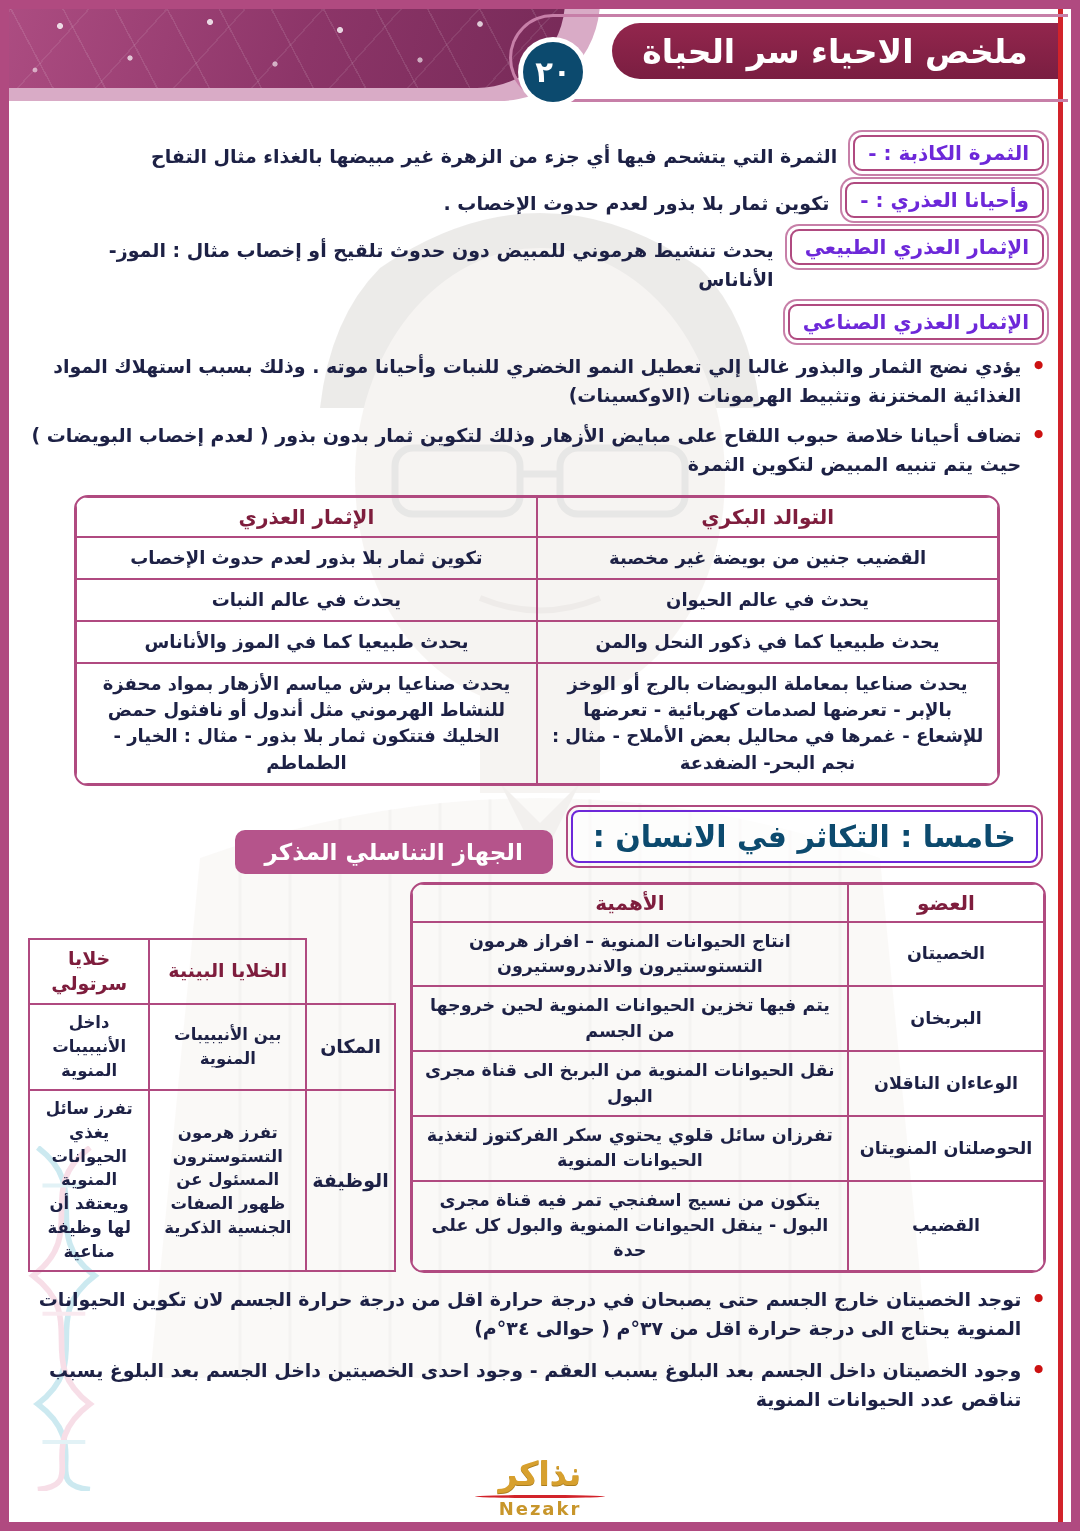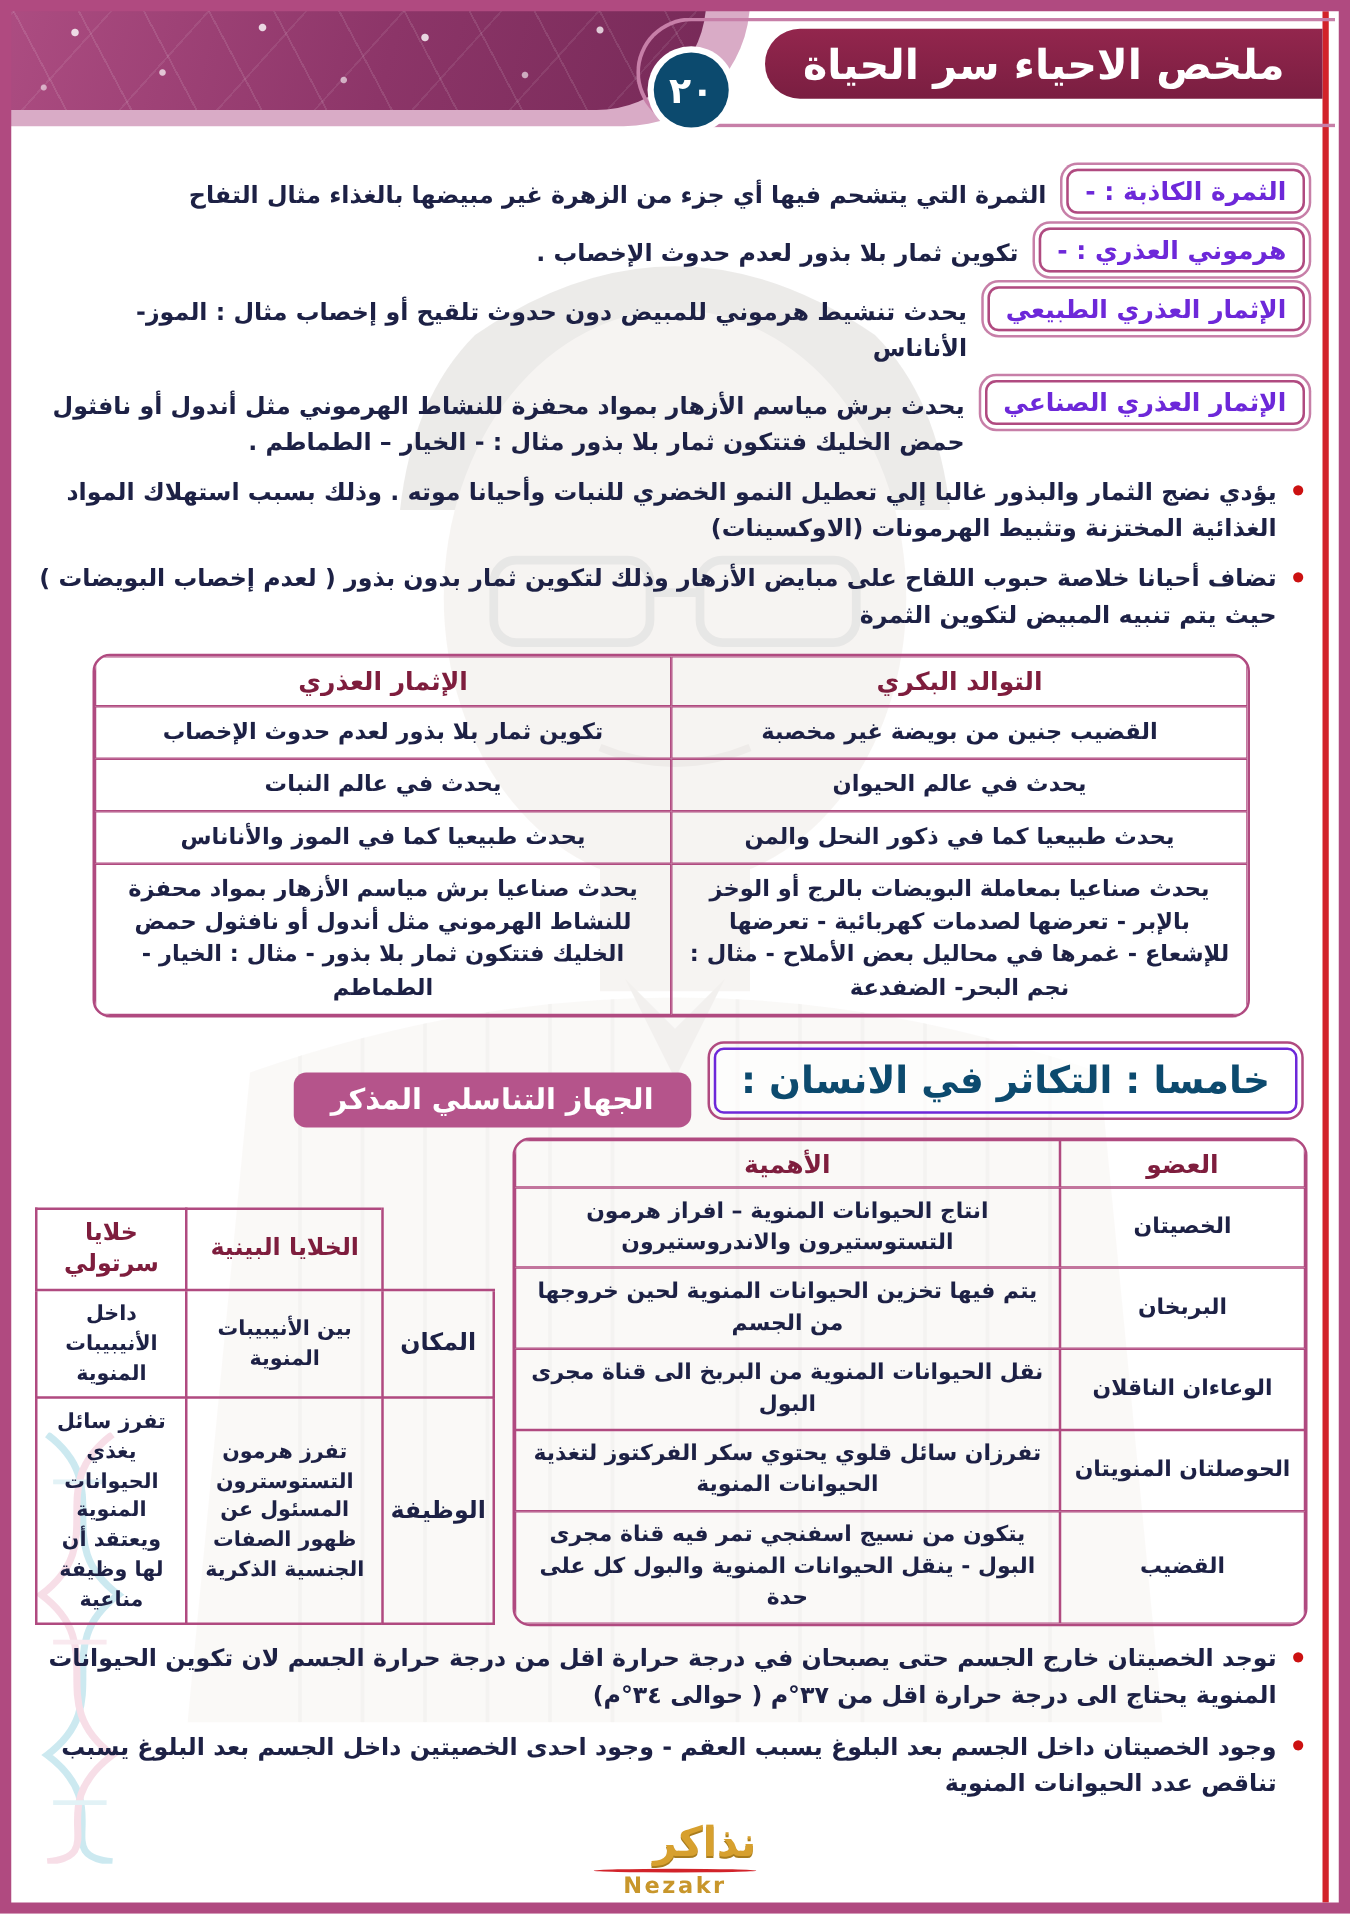--- a/index.html
+++ b/index.html
@@ -85,21 +85,21 @@
   .cells-table th{color:#7e1d3d;font-size:19px;line-height:1.35;}
   .cells-table .rowlabel{color:#1d2145;font-size:19px;}
   .cells-table td{color:#1d2145;font-size:16.5px;line-height:1.45;}
   .cells-table .c-label{width:24%;}
 
   .footer-note{margin-top:12px;}
   .footer-note .note-text{font-size:19px;line-height:1.55;}
 
   
   .watermark{position:absolute;left:50%;bottom:12px;transform:translateX(-50%);z-index:4;text-align:center;line-height:1.05;}
-  .wm-ar{display:block;font-size:33px;font-weight:bold;color:#d7a02e;text-shadow:0 1px 0 #a87c1d;text-align:right;}
+  .wm-ar{display:block;font-size:33px;font-weight:bold;color:#d7a02e;text-shadow:0 1px 0 #a87c1d;}
   .wm-swoosh{display:block;width:130px;height:3px;background:#d2232a;border-radius:50%;margin:3px auto 2px;}
   .wm-en{display:block;font-size:18px;font-weight:bold;color:#c8962b;letter-spacing:2px;}
 
   
   .ghost{position:absolute;top:118px;left:150px;width:780px;height:1260px;opacity:.14;z-index:0;pointer-events:none;}
   .dna{position:absolute;left:14px;bottom:40px;width:95px;height:345px;opacity:.45;z-index:0;pointer-events:none;}
 </style>
 </head>
 <body>
 
@@ -158,32 +158,31 @@
 </header>
 
 <main class="main">
 
   <div class="def-row">
     <div class="term-box">الثمرة الكاذبة : -</div>
     <div class="def-text">الثمرة التي يتشحم فيها أي جزء من الزهرة غير مبيضها بالغذاء مثال التفاح</div>
   </div>
 
   <div class="def-row">
-    <div class="term-box">هرموني العذري : -</div>
+    <div class="term-box">وأحيانا العذري : -</div>
     <div class="def-text">تكوين ثمار بلا بذور لعدم حدوث الإخصاب .</div>
   </div>
 
   <div class="def-row">
     <div class="term-box">الإثمار العذري الطبيعي</div>
     <div class="def-text">يحدث تنشيط هرموني للمبيض دون حدوث تلقيح أو إخصاب مثال : الموز- الأناناس</div>
   </div>
 
   <div class="def-row">
     <div class="term-box">الإثمار العذري الصناعي</div>
-    <div class="def-text">يحدث برش مياسم الأزهار بمواد محفزة للنشاط الهرموني مثل أندول أو نافثول حمض الخليك فتتكون ثمار بلا بذور مثال : - الخيار – الطماطم .</div>
   </div>
 
   <div class="note-row">
     <span class="bullet">•</span>
     <div class="note-text">يؤدي نضج الثمار والبذور غالبا إلي تعطيل النمو الخضري للنبات وأحيانا موته . وذلك بسبب استهلاك المواد الغذائية المختزنة وتثبيط الهرمونات (الاوكسينات)</div>
   </div>
   <div class="note-row">
     <span class="bullet">•</span>
     <div class="note-text">تضاف أحيانا خلاصة حبوب اللقاح على مبايض الأزهار وذلك لتكوين ثمار بدون بذور ( لعدم إخصاب البويضات ) حيث يتم تنبيه المبيض لتكوين الثمرة</div>
   </div>

